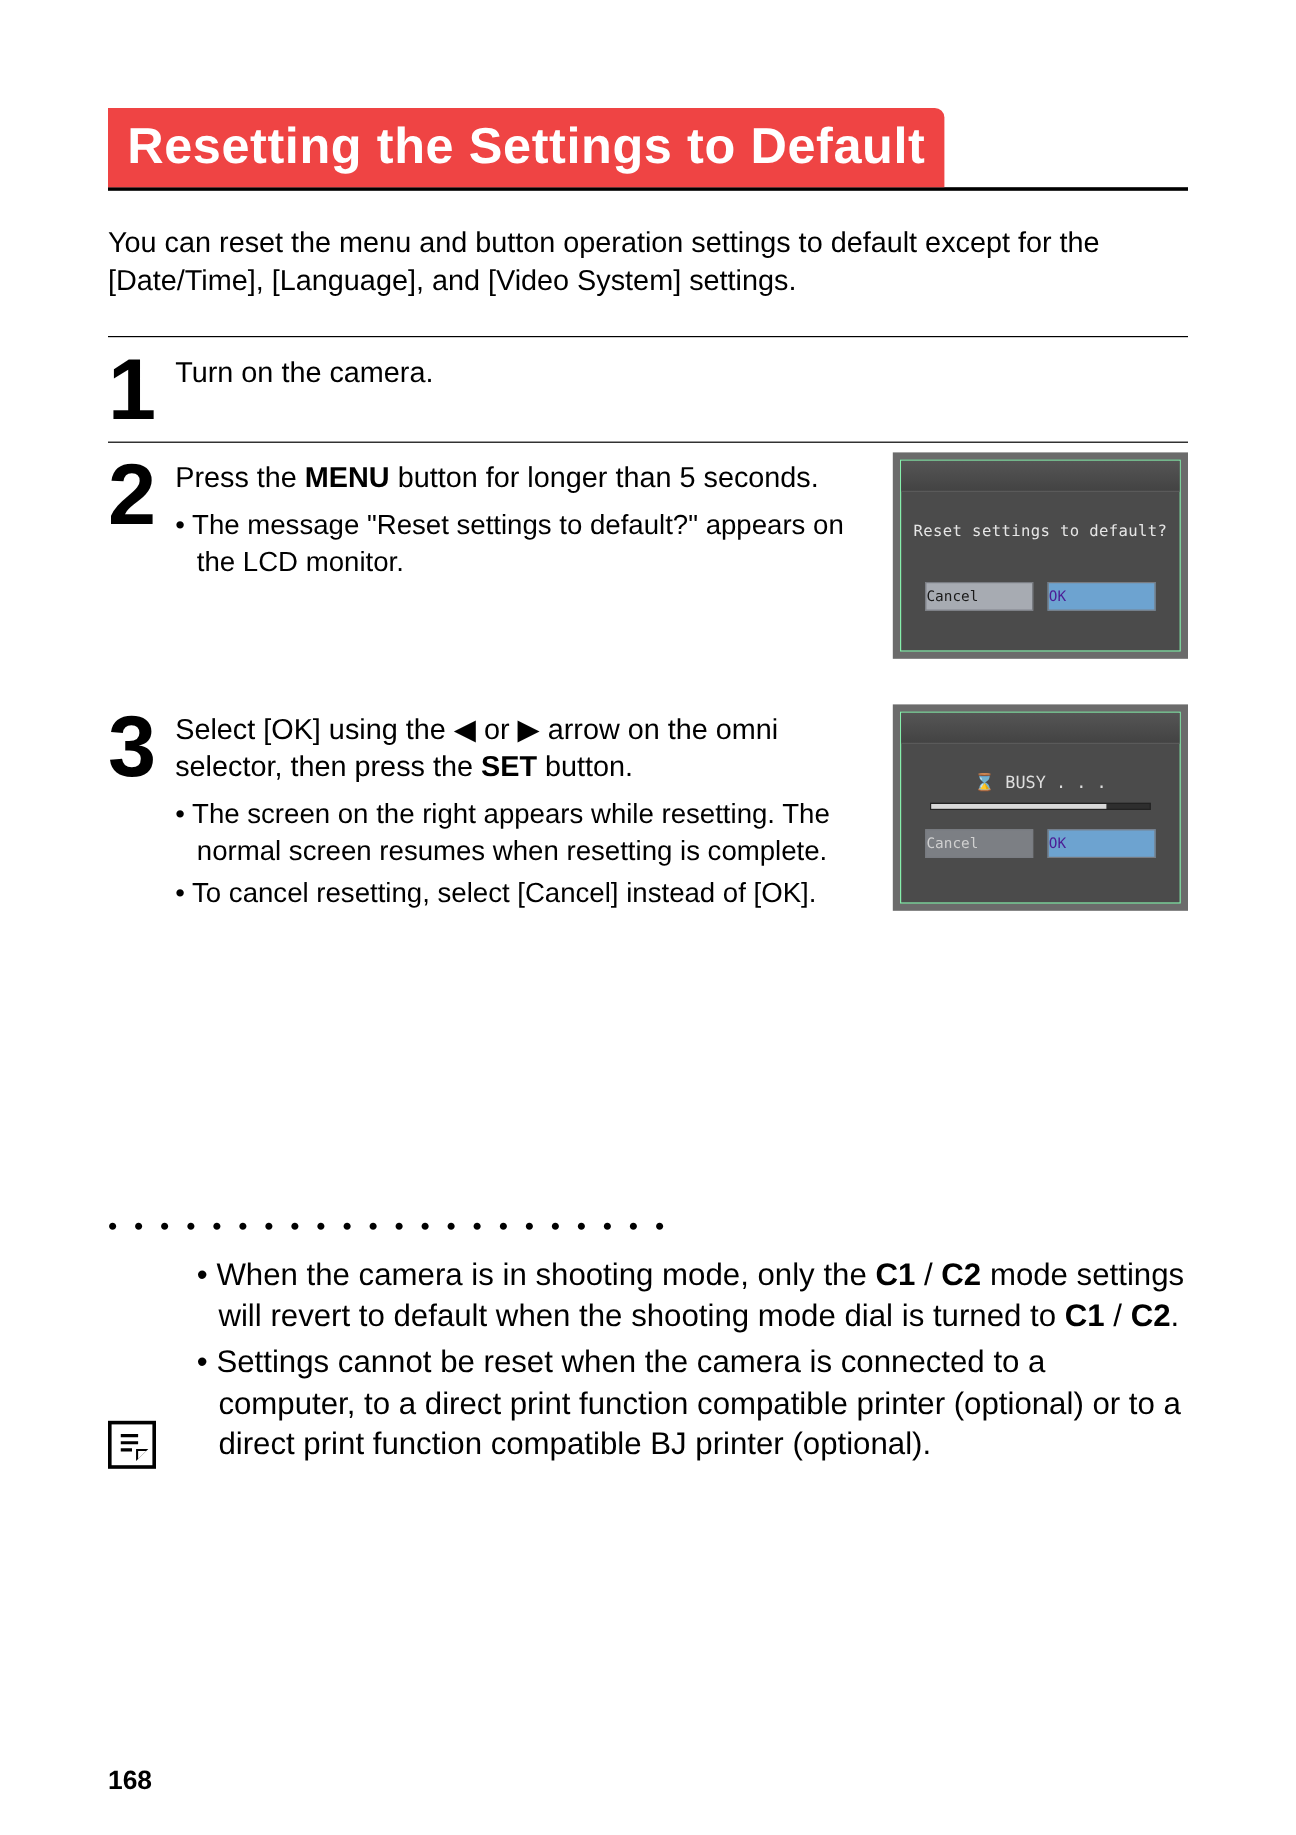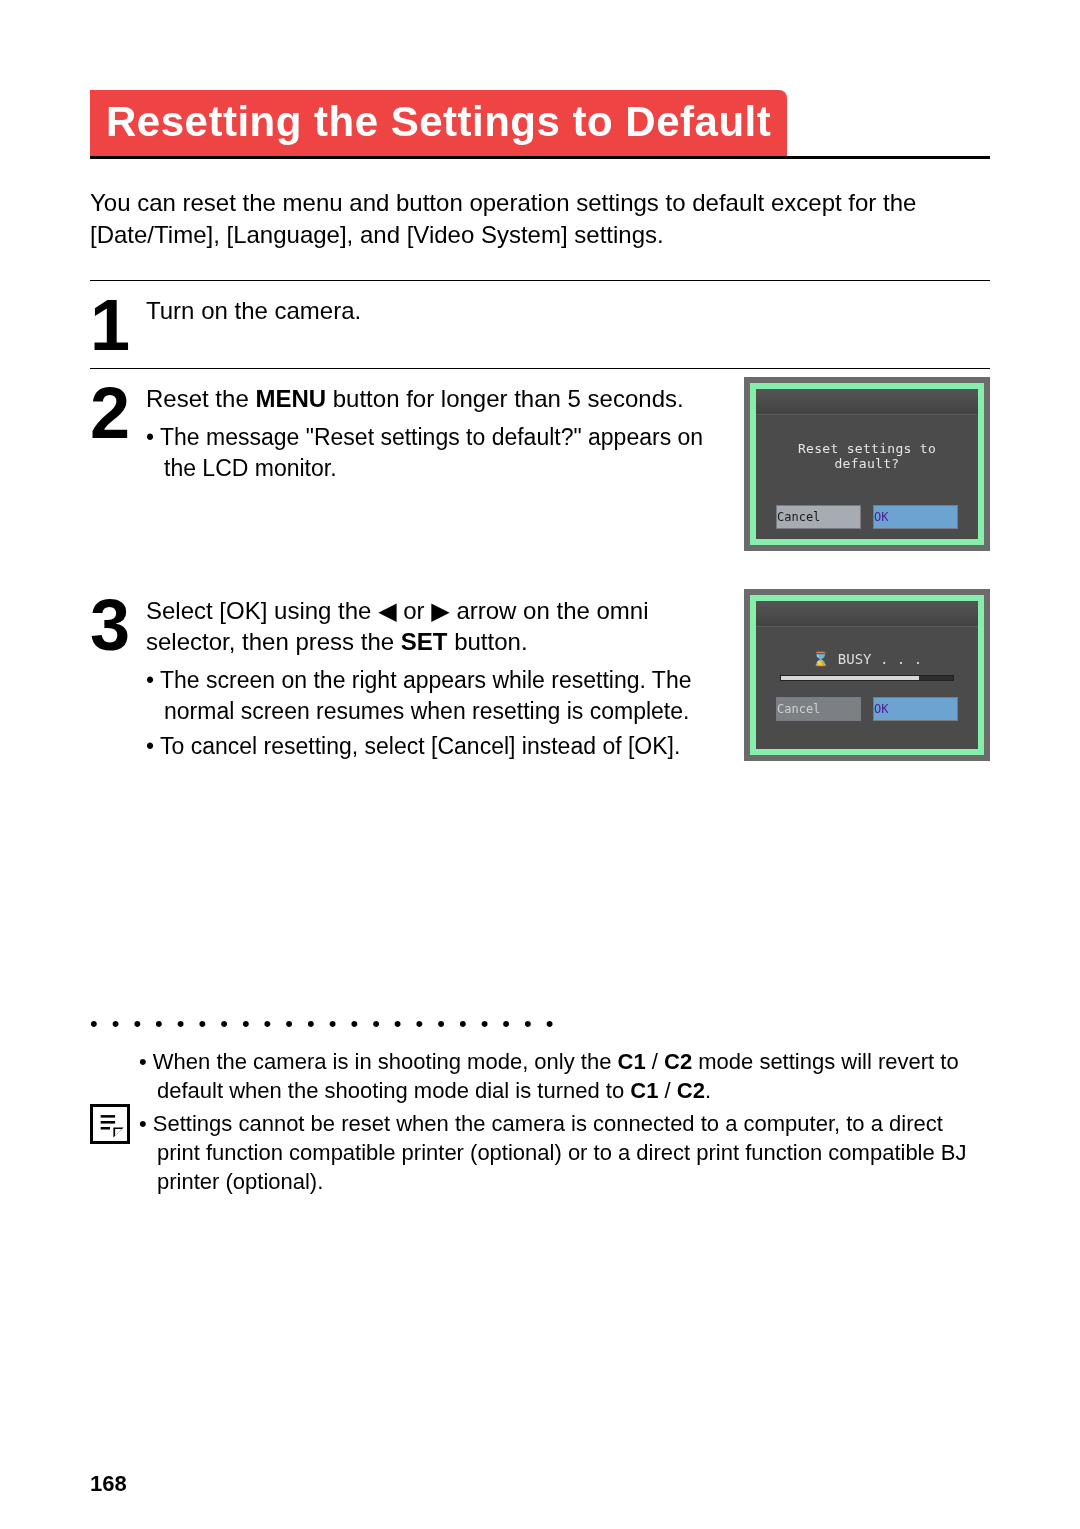--- a/index.html
+++ b/index.html
@@ -81,21 +81,21 @@
       content: "• ";
     }
     
     .lcd {
       width: 246px;
       background: #6b6b6b;
       padding: 6px;
       margin-bottom: 10px;
     }
     .lcd-inner {
-      border: 6px solid #86efac;
+      border: 1px solid #86efac;
       background: #4b4b4b;
       min-height: 160px;
       position: relative;
       color: #e6e6e6;
       font-family: monospace;
     }
     .lcd-top {
       height: 26px;
       border-bottom: 1px solid #5a5a5a;
       background: linear-gradient(#555, #434343);
@@ -158,23 +158,23 @@
     
     .dots {
       margin-top: 240px;
       font-size: 22px;
       letter-spacing: 14px;
       color: #000;
       margin-bottom: 10px;
     }
     .note-block {
       display: flex;
-      align-items: center;
-      gap: 9px;
-      font-size: 22px;
+      align-items: flex-end;
+      gap: 34px;
+      font-size: 26px;
     }
     .note-icon {
       width: 40px;
       height: 40px;
       border: 3px solid #000;
       position: relative;
       flex: 0 0 40px;
       margin-top: 2px;
     }
     .note-icon svg { width: 100%; height: 100%; }
@@ -217,21 +217,21 @@
     <div class="step-heading">Turn on the camera.</div>
   </div>
 </div>
 
 <hr class="section-rule">
 
 <div class="step">
   <div class="step-number">2</div>
   <div class="step-body">
     <div class="step-heading">
-      <span>Reset the </span><span class="bold">MENU</span><span> button for longer than 5 seconds.</span>
+      <span>Press the </span><span class="bold">MENU</span><span> button for longer than 5 seconds.</span>
     </div>
     <ul class="bullet-list">
       <li>The message "Reset settings to default?" appears on the LCD monitor.</li>
     </ul>
   </div>
   <div class="step-right">
     <div class="lcd">
       <div class="lcd-inner">
         <div class="lcd-top"></div>
         <div class="lcd-msg">Reset settings to default?</div>

